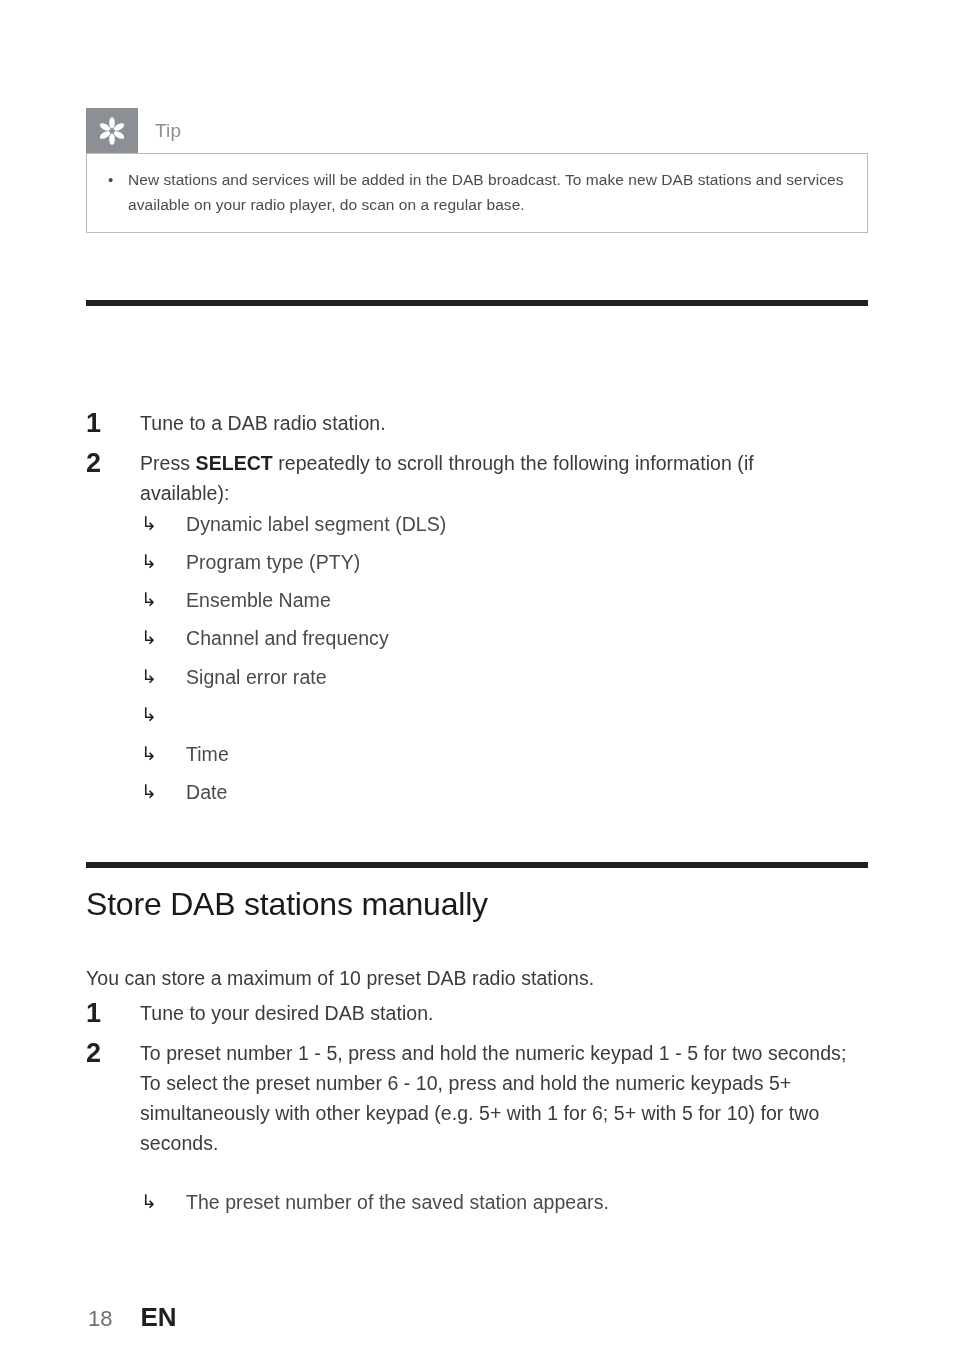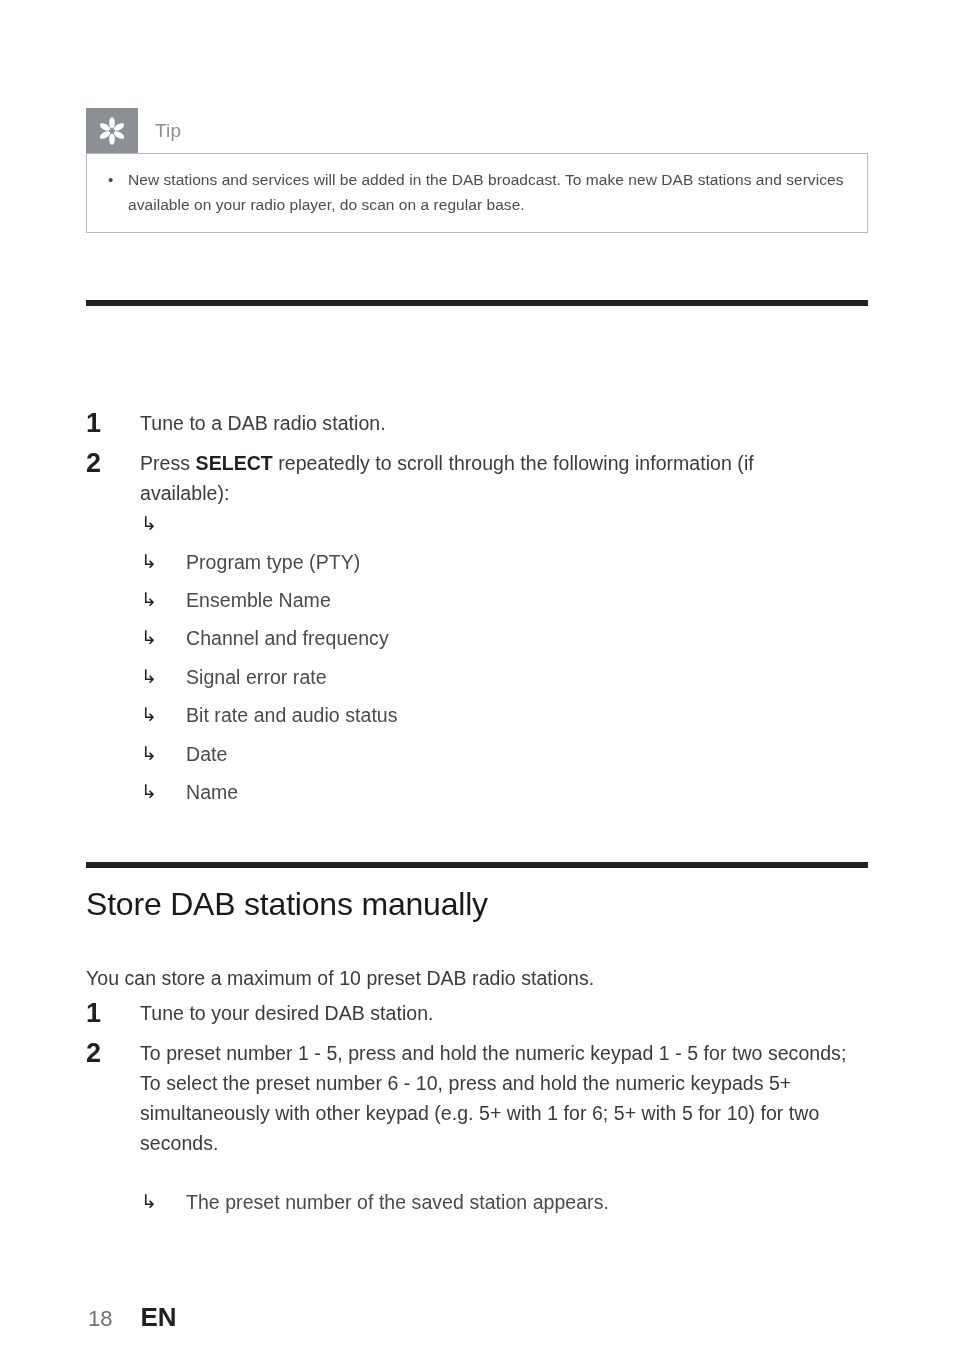--- a/index.html
+++ b/index.html
@@ -218,48 +218,48 @@
     <span class="step-body">Tune to a DAB radio station.</span>
   </div>
 
   <div class="step" style="left:86px; top:408px; width:730px;">
     <span class="step-num">2</span>
     <span class="step-body"><span>Press </span><b>SELECT</b><span> repeatedly to scroll through the following information (if available):</span></span>
   </div>
 
   <div class="arrow-item" style="left:141px; top:469px;">
     <span class="arrow-mark">↳</span>
+    <span class="arrow-text">Dynamic label segment (DLS)</span>
   </div>
   <div class="arrow-item" style="left:141px; top:507px;">
     <span class="arrow-mark">↳</span>
     <span class="arrow-text">Program type (PTY)</span>
   </div>
   <div class="arrow-item" style="left:141px; top:545px;">
     <span class="arrow-mark">↳</span>
     <span class="arrow-text">Ensemble Name</span>
   </div>
   <div class="arrow-item" style="left:141px; top:583px;">
     <span class="arrow-mark">↳</span>
     <span class="arrow-text">Channel and frequency</span>
   </div>
   <div class="arrow-item" style="left:141px; top:622px;">
     <span class="arrow-mark">↳</span>
     <span class="arrow-text">Signal error rate</span>
   </div>
   <div class="arrow-item" style="left:141px; top:660px;">
     <span class="arrow-mark">↳</span>
-    <span class="arrow-text">Bit rate and audio status</span>
   </div>
   <div class="arrow-item" style="left:141px; top:699px;">
     <span class="arrow-mark">↳</span>
+    <span class="arrow-text">Time</span>
+  </div>
+  <div class="arrow-item" style="left:141px; top:737px;">
+    <span class="arrow-mark">↳</span>
     <span class="arrow-text">Date</span>
-  </div>
-  <div class="arrow-item" style="left:141px; top:737px;">
-    <span class="arrow-mark">↳</span>
-    <span class="arrow-text">Name</span>
   </div>
 
   <div class="rule" style="top:822px;"></div>
   <div class="section-title" style="top:846px;">Store DAB stations manually</div>
 
   <div class="para" style="top:923px;">You can store a maximum of 10 preset DAB radio stations.</div>
 
   <div class="step" style="left:86px; top:958px; width:782px;">
     <span class="step-num">1</span>
     <span class="step-body">Tune to your desired DAB station.</span>

